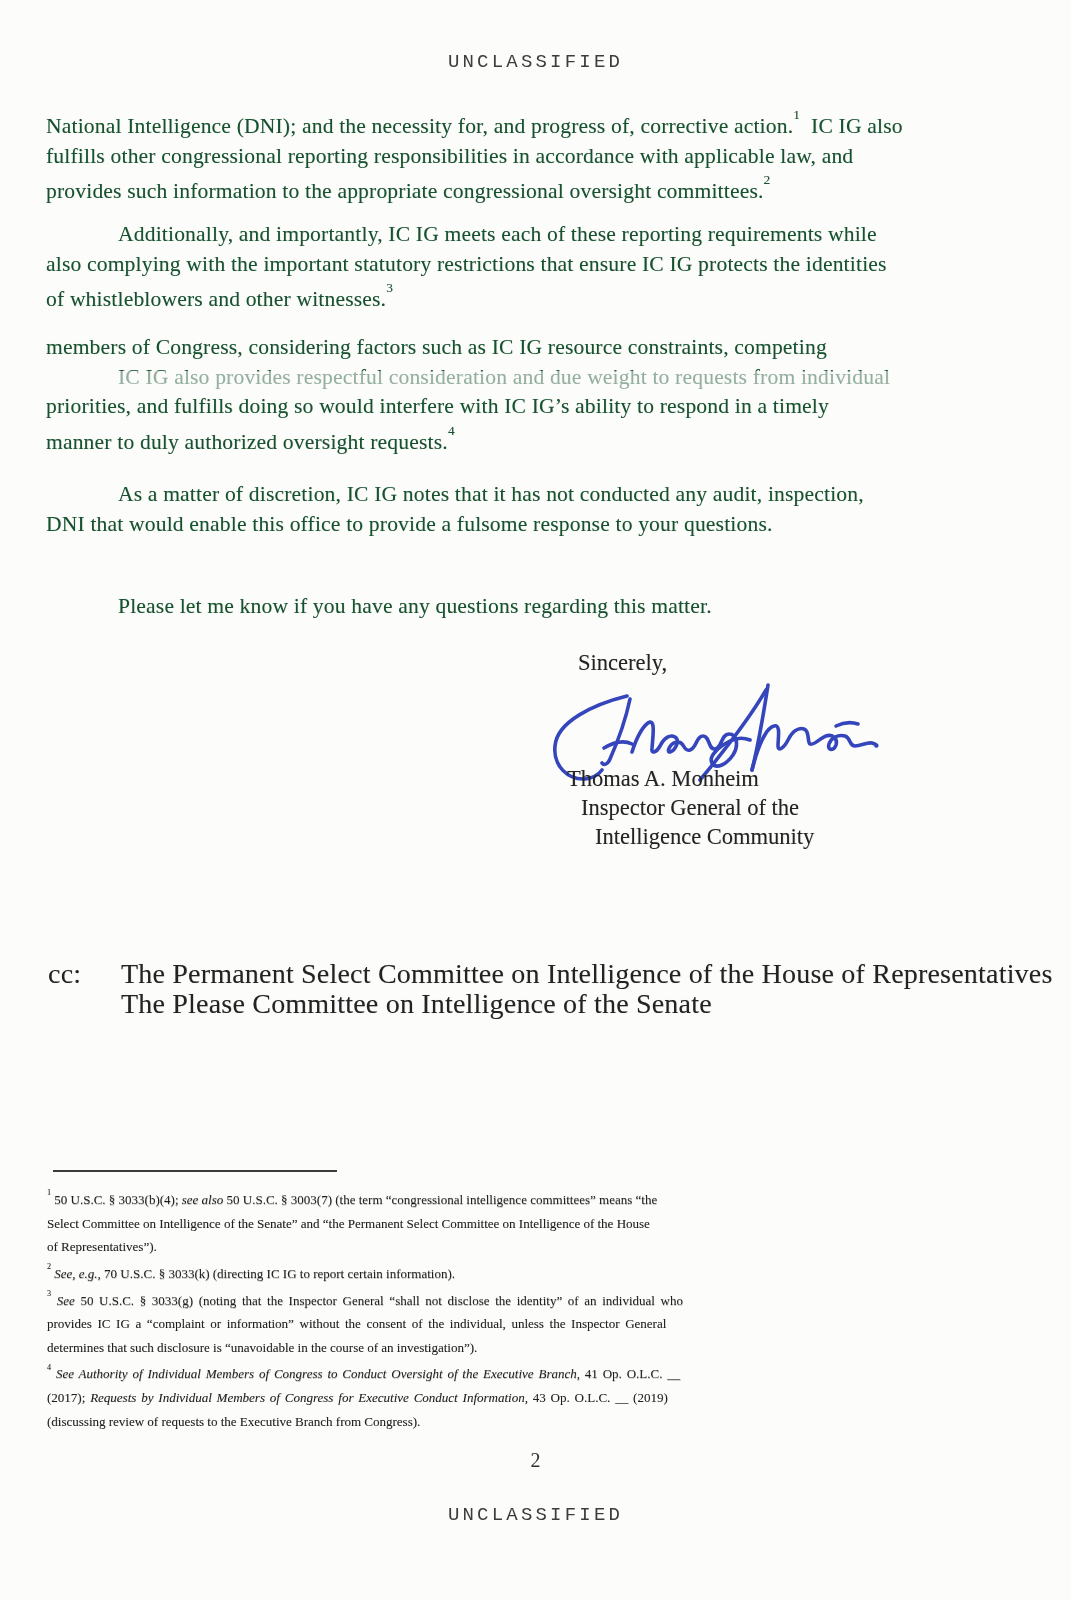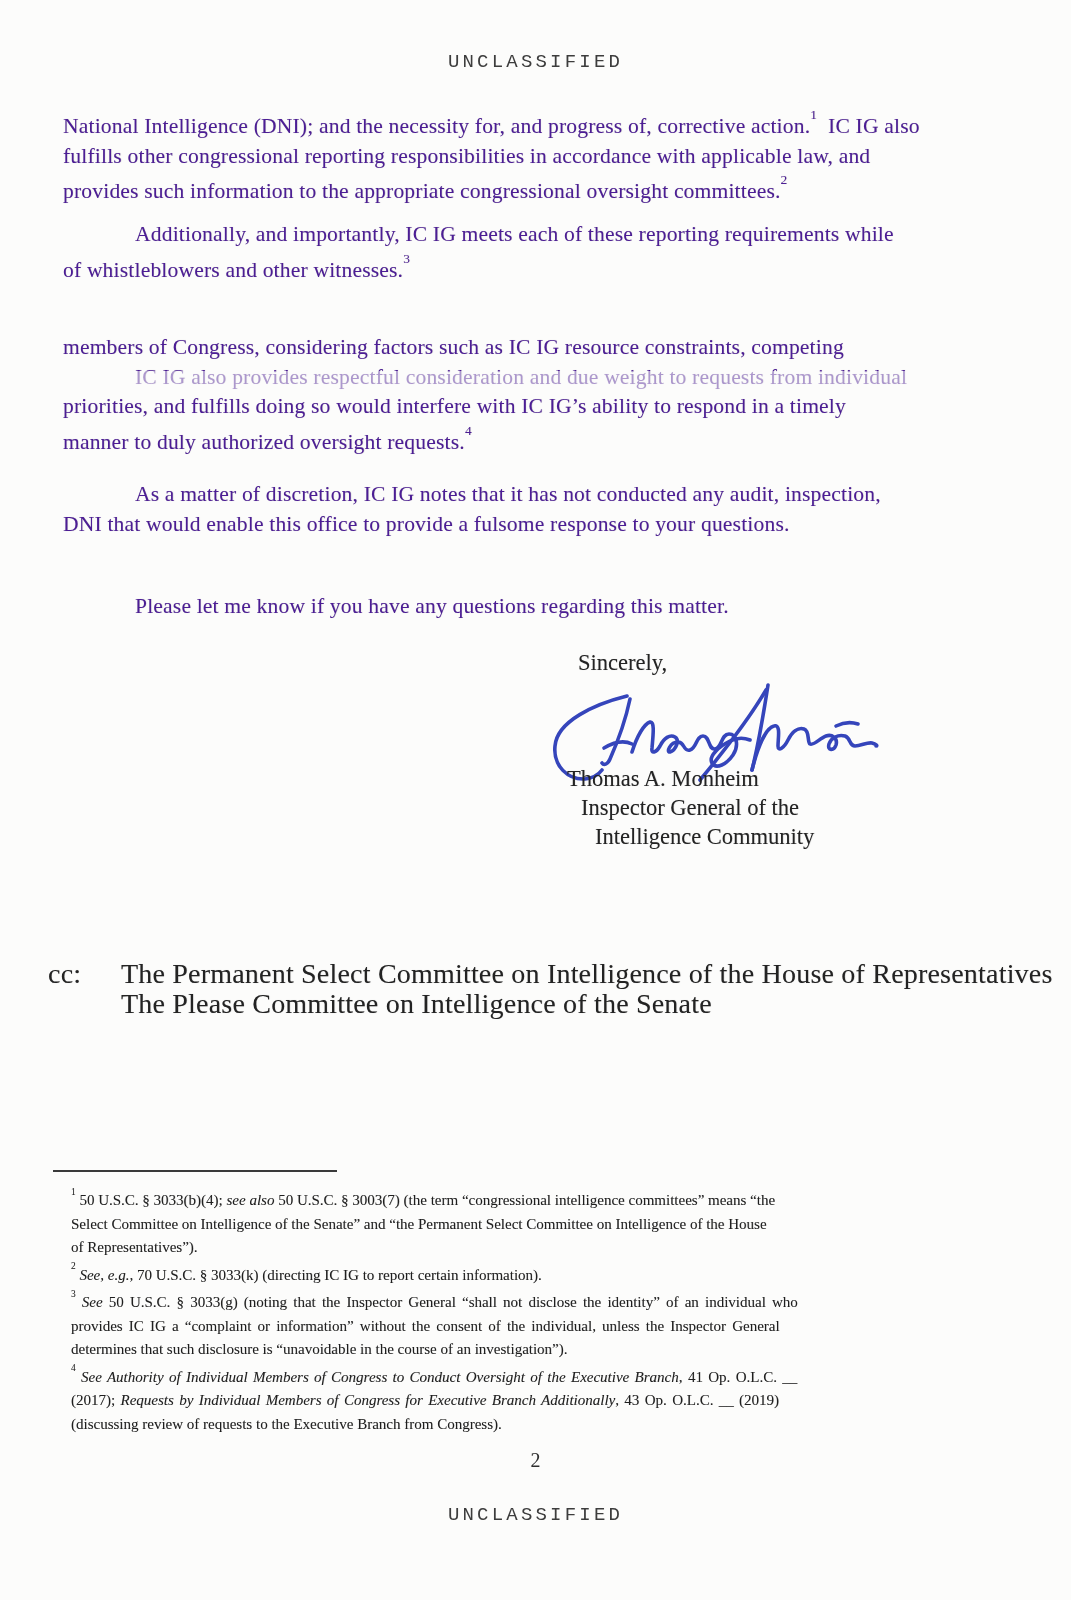--- a/index.html
+++ b/index.html
@@ -16,26 +16,26 @@
     position:absolute;
     width:100%;
     text-align:center;
     font-family:"Liberation Mono","DejaVu Sans Mono",monospace;
     font-size:19px;
     letter-spacing:3.2px;
     color:#3d3d3d;
   }
   .para{
     position:absolute;
-    left:63px;
+    left:46px;
     width:958px;
     font-size:21.5px;
     line-height:29.5px;
     letter-spacing:0.2px;
-    color:#4c1d95;
+    color:#14532d;
     text-shadow:0.3px 0.3px 0.7px rgba(45,45,45,0.28);
   }
   .ln{white-space:nowrap;}
   .ind{text-indent:72px;}
   sup.fnref{
     font-size:62%;
     position:relative;
     top:-0.45em;
     letter-spacing:0;
   }
@@ -61,25 +61,24 @@
   .fnrule{
     position:absolute;
     left:53px;top:1170px;
     width:284px;height:2px;
     background:#3a3a3a;
   }
   .footnotes{
     position:absolute;
     left:47px;top:1185px;
     width:975px;
-    font-size:15px;
+    font-size:13px;
     line-height:23.5px;
     color:#1f1f1f;
     text-shadow:0.3px 0.3px 0.6px rgba(45,45,45,0.3);
-    margin-left:24px;
   }
   .fln{white-space:nowrap;}
   .i{font-style:italic;}
   .just{word-spacing:2.4px;}
   .just2{word-spacing:1.6px;}
   .pagenum{
     position:absolute;
     width:100%;top:1449px;
     text-align:center;
     font-size:20px;
@@ -99,20 +98,21 @@
   <div class="clsf" style="top:51px">UNCLASSIFIED</div>
 
   <div class="para" style="top:106px">
     <div class="ln"><span>National Intelligence (DNI); and the necessity for, and progress of, corrective action.</span><sup class="fnref">1</sup><span>&nbsp; IC IG also</span></div>
     <div class="ln">fulfills other congressional reporting responsibilities in accordance with applicable law, and</div>
     <div class="ln"><span>provides such information to the appropriate congressional oversight committees.</span><sup class="fnref">2</sup></div>
   </div>
 
   <div class="para" style="top:220px">
     <div class="ln ind">Additionally, and importantly, IC IG meets each of these reporting requirements while</div>
+    <div class="ln">also complying with the important statutory restrictions that ensure IC IG protects the identities</div>
     <div class="ln"><span>of whistleblowers and other witnesses.</span><sup class="fnref">3</sup></div>
   </div>
 
   <div class="para" style="top:333px">
     <div class="ln">members of Congress, considering factors such as IC IG resource constraints, competing</div>
     <div class="ln ind">IC IG also provides respectful consideration and due weight to requests from individual</div>
     <div class="ln">priorities, and fulfills doing so would interfere with IC IG’s ability to respond in a timely</div>
     <div class="ln"><span>manner to duly authorized oversight requests.</span><sup class="fnref">4</sup></div>
   </div>
 
@@ -158,21 +158,21 @@
 
   <div class="footnotes">
     <div class="fln"><sup class="fnref">1</sup><span> 50 U.S.C. § 3033(b)(4); </span><span class="i">see also</span><span> 50 U.S.C. § 3003(7) (the term “congressional intelligence committees” means “the</span></div>
     <div class="fln">Select Committee on Intelligence of the Senate” and “the Permanent Select Committee on Intelligence of the House</div>
     <div class="fln">of Representatives”).</div>
     <div class="fln"><sup class="fnref">2</sup><span class="i"> See, e.g.,</span><span> 70 U.S.C. § 3033(k) (directing IC IG to report certain information).</span></div>
     <div class="fln just"><sup class="fnref">3</sup><span class="i"> See</span><span> 50 U.S.C. § 3033(g) (noting that the Inspector General “shall not disclose the identity” of an individual who</span></div>
     <div class="fln just">provides IC IG a “complaint or information” without the consent of the individual, unless the Inspector General</div>
     <div class="fln">determines that such disclosure is “unavoidable in the course of an investigation”).</div>
     <div class="fln just2"><sup class="fnref">4</sup><span class="i"> See Authority of Individual Members of Congress to Conduct Oversight of the Executive Branch</span><span>, 41 Op. O.L.C. __</span></div>
-    <div class="fln just2"><span>(2017); </span><span class="i">Requests by Individual Members of Congress for Executive Branch Additionally</span><span>, 43 Op. O.L.C. __ (2019)</span></div>
+    <div class="fln just2"><span>(2017); </span><span class="i">Requests by Individual Members of Congress for Executive Conduct Information</span><span>, 43 Op. O.L.C. __ (2019)</span></div>
     <div class="fln">(discussing review of requests to the Executive Branch from Congress).</div>
   </div>
 
   <div class="pagenum">2</div>
 
   <div class="clsf" style="top:1504px">UNCLASSIFIED</div>
 
 </div>
 
 </body></html>

